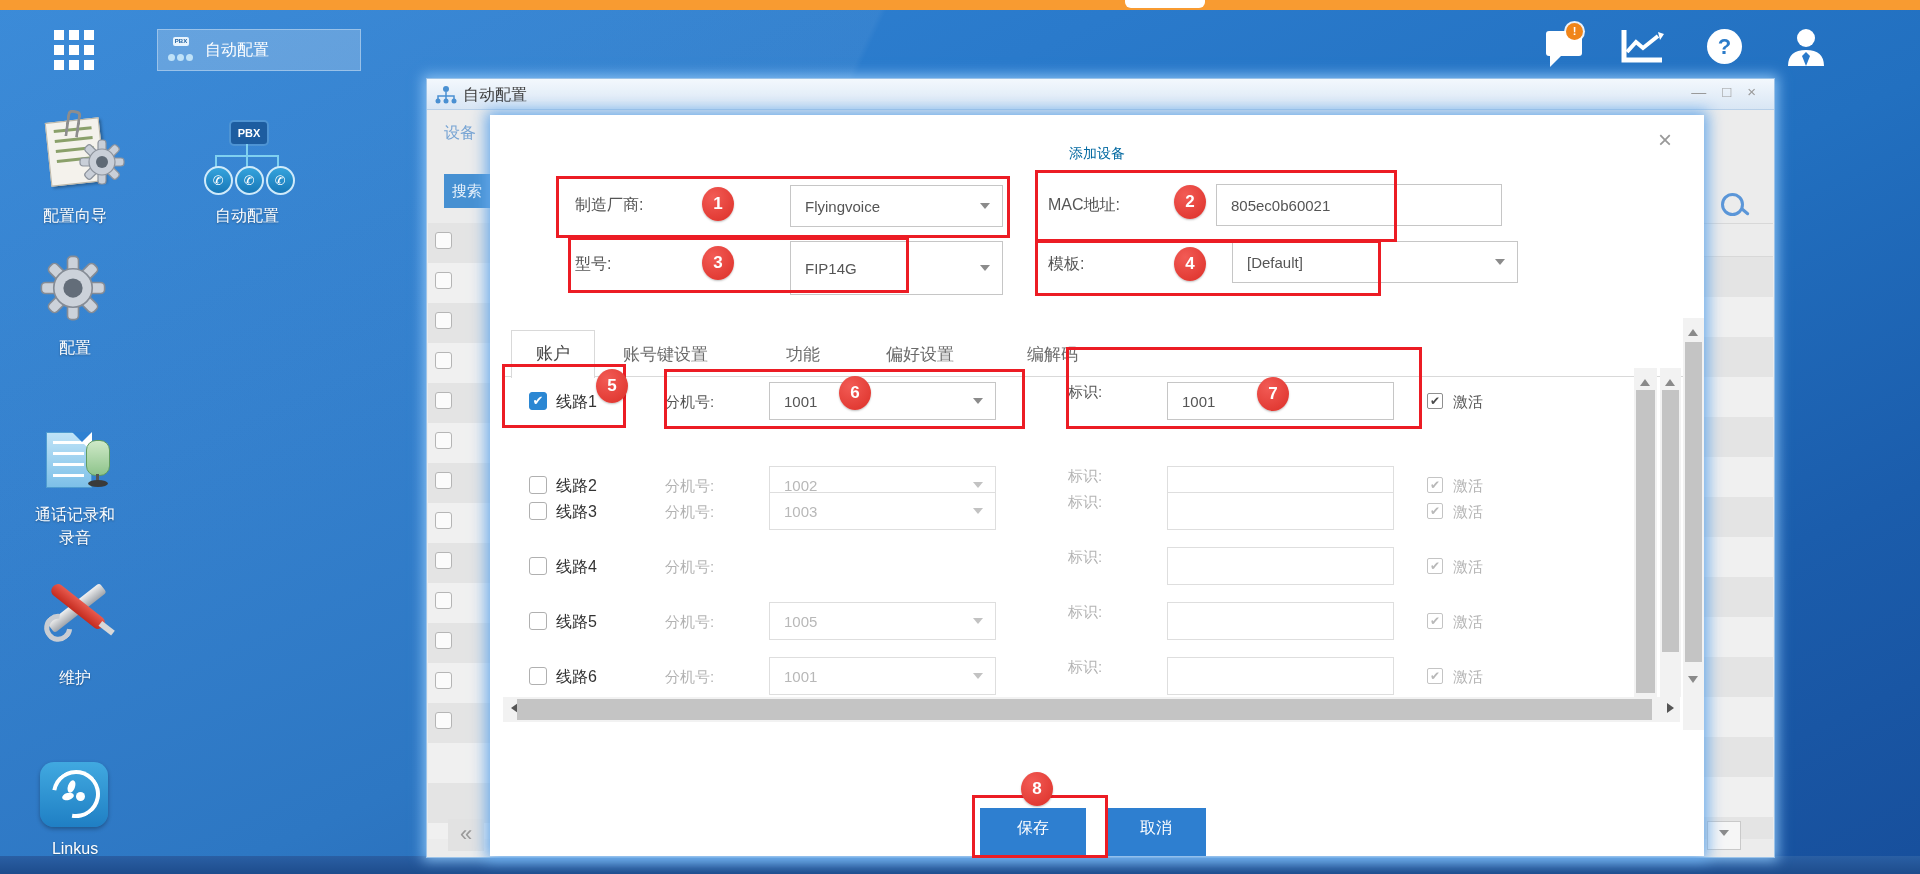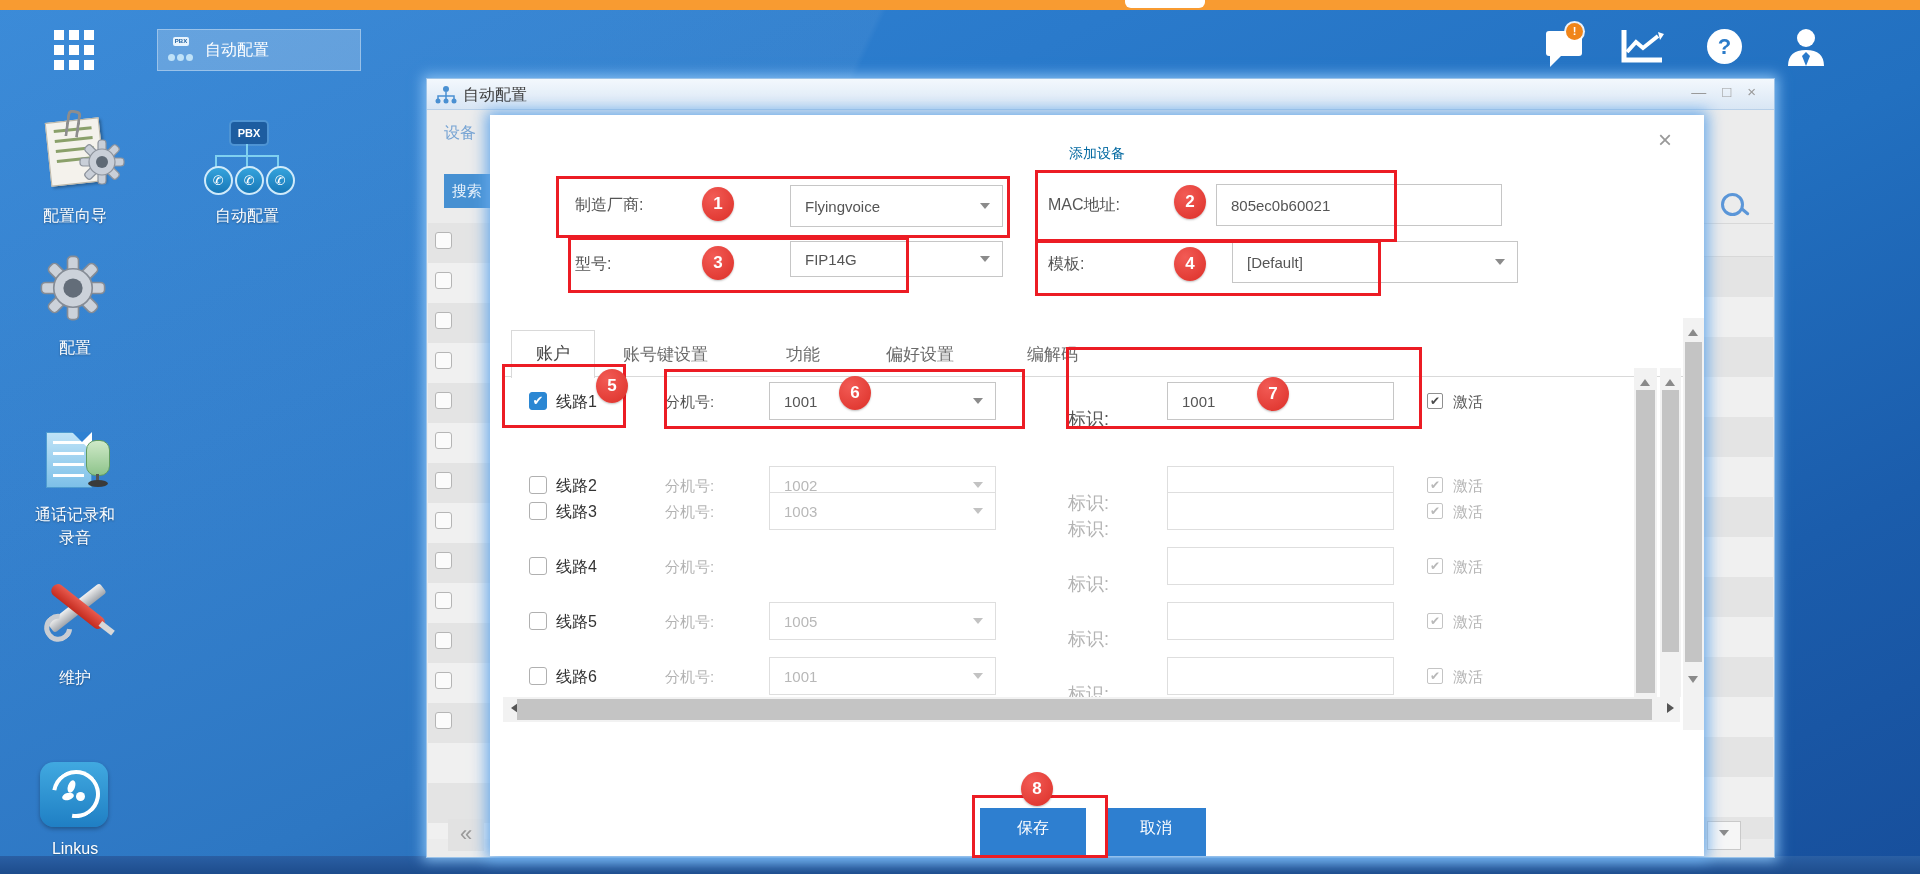--- a/index.html
+++ b/index.html
@@ -112,21 +112,21 @@
     text-align:center;line-height:45px;font-size:17px;color:#444;}
   .tab{top:228px;font-size:17px;color:#6b6b6b;}
 
   
   .line-row{left:13px;width:1131px;height:55px;}
   .lr-check{left:26px;top:18px;width:18px;height:18px;border:1px solid #b0b0b0;border-radius:3px;background:#fff;box-sizing:border-box;}
   .lr-check.on{background:#2b87d3;border-color:#2b87d3;color:#fff;font-size:13px;text-align:center;line-height:16px;}
   .lr-name{left:53px;top:18px;font-size:16px;color:#333;}
   .lr-extlabel{left:162px;top:19px;font-size:15px;color:#555;}
   .lr-select{left:266px;top:8px;width:227px;height:38px;}
-  .lr-idlabel{left:565px;top:33px;font-size:18px;color:#555;}
+  .lr-idlabel{left:565px;top:9px;font-size:15px;color:#555;}
   .lr-input{left:664px;top:8px;width:227px;height:38px;}
   .lr-act{left:924px;top:19px;width:16px;height:16px;border:1px solid #8f8f8f;border-radius:2px;background:#fff;
     color:#4a4a4a;font-size:12px;text-align:center;line-height:14px;box-sizing:border-box;}
   .lr-actlabel{left:950px;top:19px;font-size:15px;color:#555;}
   .line-row.disabled .lr-extlabel,.line-row.disabled .lr-idlabel,.line-row.disabled .lr-actlabel{color:#b3b3b3;}
   .line-row.disabled .fselect,.line-row.disabled .finput{border-color:#dedede;color:#b8b8b8;}
   .line-row.disabled .lr-act{border-color:#c4c4c4;color:#b8b8b8;}
 
   
   .vtrack{background:#f2f2f2;}
@@ -319,21 +319,21 @@
   <div class="abs fselect" style="left:300px;top:70px;width:213px;height:42px;">
     <span>Flyingvoice</span>
       <span class="caret"></span>
   </div>
   <div class="abs flabel" style="left:558px;top:80px;">MAC地址:</div>
   <div class="abs finput" style="left:726px;top:69px;width:286px;height:42px;">
     <span>805ec0b60021</span>
   </div>
 
   <div class="abs flabel" style="left:85px;top:139px;">型号:</div>
-  <div class="abs fselect" style="left:300px;top:126px;width:213px;height:36px;gap:40px;">
+  <div class="abs fselect" style="left:300px;top:126px;width:213px;height:54px;gap:40px;">
     <span>FIP14G</span>
       <span class="caret"></span>
   </div>
   <div class="abs flabel" style="left:558px;top:139px;">模板:</div>
   <div class="abs fselect" style="left:742px;top:126px;width:286px;height:42px;">
     <span>[Default]</span>
       <span class="caret"></span>
   </div>
 
   <div class="abs tabline"></div>

